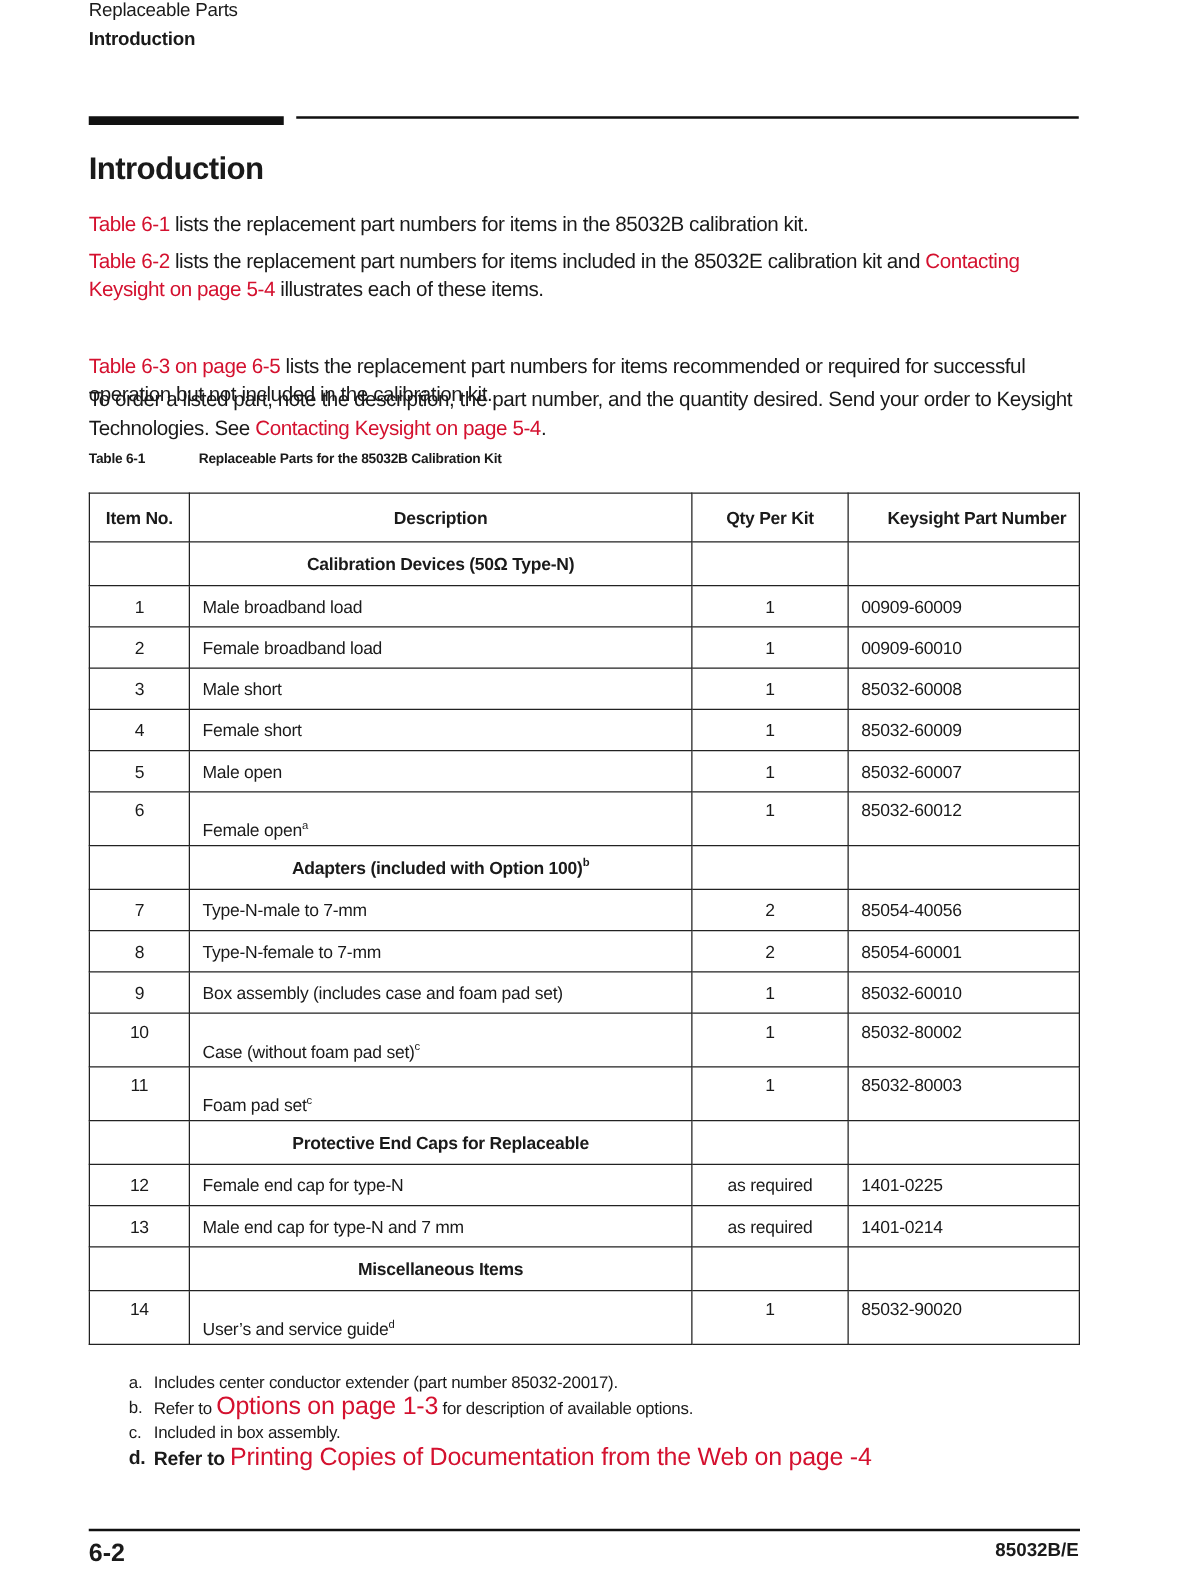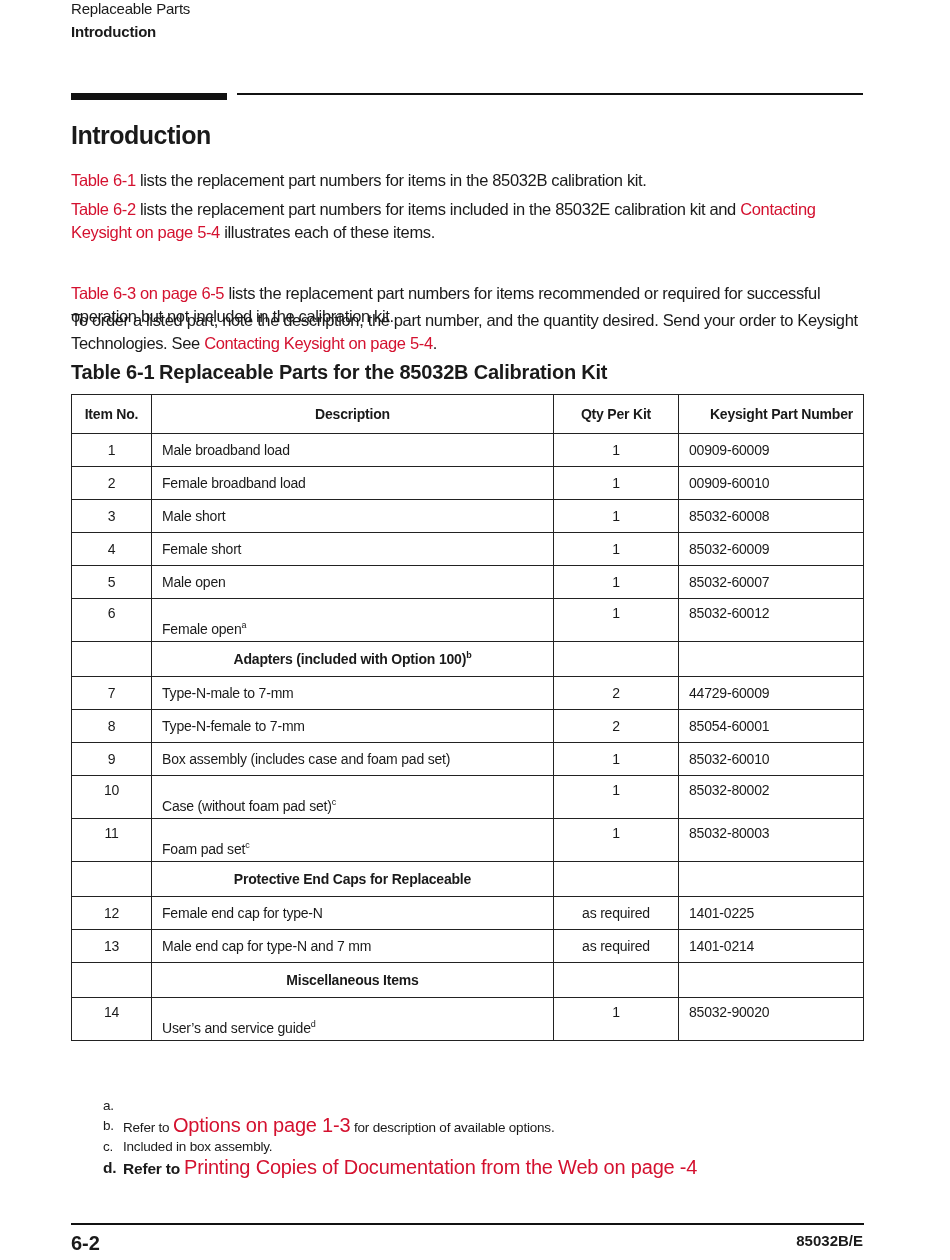--- a/index.html
+++ b/index.html
@@ -17,21 +17,21 @@
     font-size: 25px; font-weight: bold; letter-spacing: -0.5px;
   }
   .body-text { position: absolute; left: 71px; width: 792px; font-size: 16.5px; line-height: 22.5px; letter-spacing: -0.35px; }
   .body-text p { margin: 0; }
   .link { color: #d4112f; }
   .p1 { top: 169px; }
   .p2 { top: 198px; }
   .p3 { top: 254px; margin-top: 28px; }
   .p4 { top: 309px; }
   .table-caption {
-    position: absolute; left: 71px; top: 361px; font-size: 20px; font-weight: bold; letter-spacing: -0.2px;
+    position: absolute; left: 71px; top: 361px; font-size: 11px; font-weight: bold; letter-spacing: -0.2px;
   }
   .table-caption .num { display: inline-block; width: 88px; }
   table.parts {
     position: absolute; left: 71px; top: 394px; width: 793px;
     border-collapse: collapse; font-size: 14px; letter-spacing: -0.2px;
   }
   table.parts td, table.parts th {
     border: 1.3px solid #222; padding: 0 10px; vertical-align: middle;
   }
   table.parts th { font-weight: bold; height: 38px; font-size: 14px; }
@@ -92,20 +92,26 @@
 <table class="parts">
   <thead>
     <tr>
       <th class="c-item">Item No.</th>
       <th class="c-desc">Description</th>
       <th class="c-qty">Qty Per Kit</th>
       <th class="c-part">Keysight Part Number</th>
     </tr>
   </thead>
   <tbody id="table-body">
+      <tr class="group">
+        <td></td>
+        <td class="gtitle"><span>Calibration Devices (50Ω Type-N)</span><sup></sup></td>
+        <td></td>
+        <td></td>
+      </tr>
       <tr class="item">
         <td class="item-no">1</td>
         <td class="desc"><span>Male broadband load</span><sup></sup></td>
         <td class="qty">1</td>
         <td class="part">00909-60009</td>
       </tr>
       <tr class="item">
         <td class="item-no">2</td>
         <td class="desc"><span>Female broadband load</span><sup></sup></td>
         <td class="qty">1</td>
@@ -138,21 +144,21 @@
       <tr class="group">
         <td></td>
         <td class="gtitle"><span>Adapters (included with Option 100)</span><sup>b</sup></td>
         <td></td>
         <td></td>
       </tr>
       <tr class="item">
         <td class="item-no">7</td>
         <td class="desc"><span>Type-N-male to 7-mm</span><sup></sup></td>
         <td class="qty">2</td>
-        <td class="part">44729-60009</td>
+        <td class="part">85054-40056</td>
       </tr>
       <tr class="item">
         <td class="item-no">8</td>
         <td class="desc"><span>Type-N-female to 7-mm</span><sup></sup></td>
         <td class="qty">2</td>
         <td class="part">85054-60001</td>
       </tr>
       <tr class="item">
         <td class="item-no">9</td>
         <td class="desc"><span>Box assembly (includes case and foam pad set)</span><sup></sup></td>
@@ -200,20 +206,21 @@
         <td class="desc"><span>User’s and service guide</span><sup>d</sup></td>
         <td class="qty">1</td>
         <td class="part">85032-90020</td>
       </tr>
     </tbody>
 </table>
 
 <div class="footnotes">
   <div class="fn">
     <span class="mark">a.</span>
+    <span>Includes center conductor extender (part number 85032-20017).</span>
   </div>
   <div class="fn">
     <span class="mark">b.</span>
     <span>
       <span>Refer to </span><span class="link">Options on page 1-3</span><span> for description of available options.</span>
     </span>
   </div>
   <div class="fn">
     <span class="mark">c.</span>
     <span>Included in box assembly.</span>

